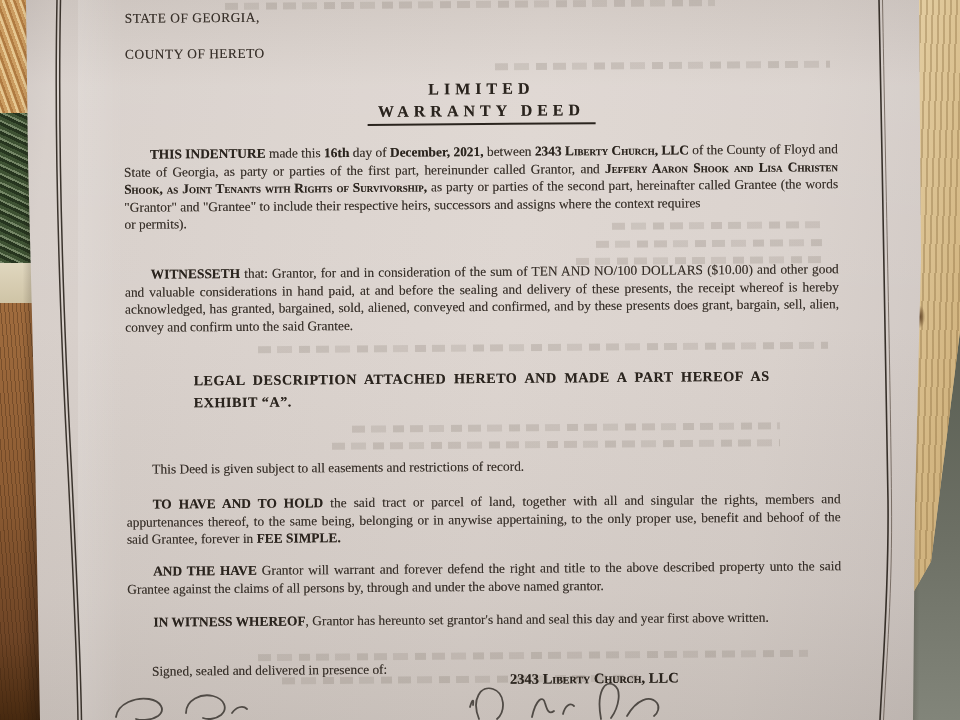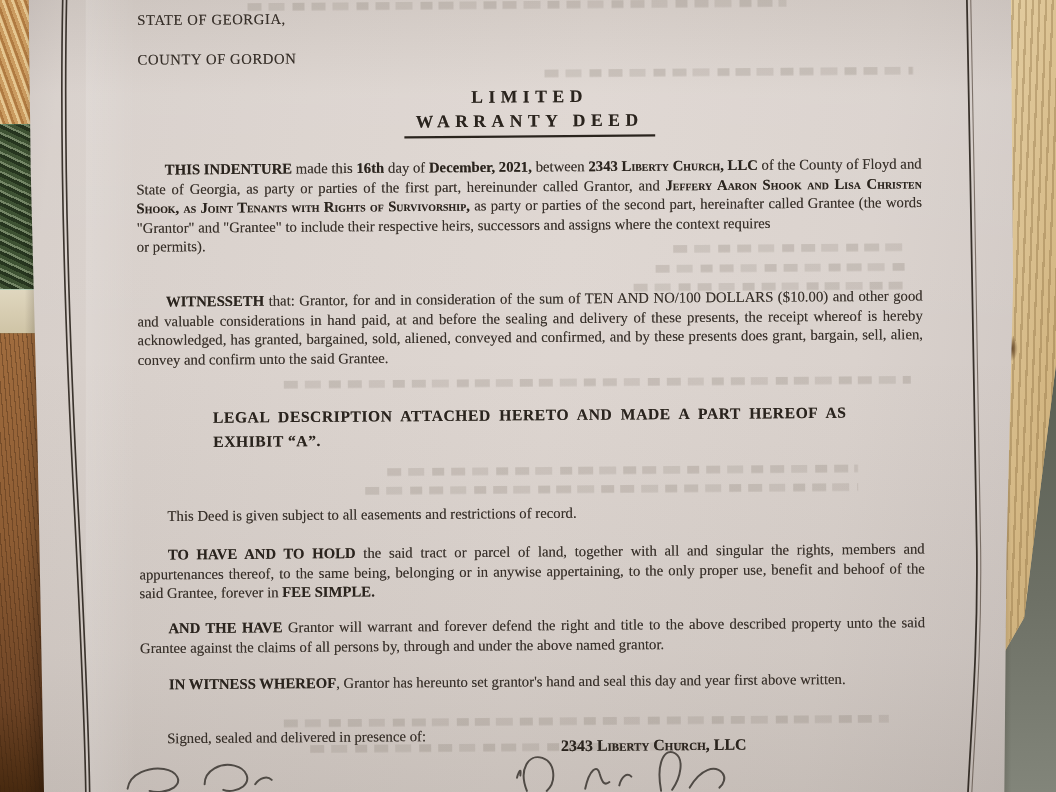--- a/index.html
+++ b/index.html
@@ -87,21 +87,21 @@
   <div class="ghost" style="top:240px;left:596px;width:228px;"></div>
   <div class="ghost" style="top:257px;left:576px;width:248px;"></div>
   <div class="ghost" style="top:344px;left:258px;width:570px;"></div>
   <div class="ghost" style="top:424px;left:352px;width:428px;"></div>
   <div class="ghost" style="top:441px;left:332px;width:448px;"></div>
   <div class="ghost" style="top:652px;left:258px;width:550px;"></div>
   <div class="ghost" style="top:676px;left:282px;width:356px;"></div>
 
   <div class="text-layer">
     <div class="tb caps-line" style="top:7px;left:2px;">STATE OF GEORGIA,</div>
-    <div class="tb caps-line" style="top:43px;left:2px;">COUNTY OF GORDON</div>
+    <div class="tb caps-line" style="top:43px;left:2px;">COUNTY OF HERETO</div>
 
     <div class="tb deed-title" style="top:78px;">
       <div>LIMITED</div>
       <div><span class="l2">WARRANTY DEED</span></div>
     </div>
 
     <div class="tb para" style="top:143px;"><span class="seg-b">THIS INDENTURE</span><span class="seg-r"> made this </span><span class="seg-b">16th</span><span class="seg-r"> day of </span><span class="seg-b">December, 2021,</span><span class="seg-r"> between </span><span class="seg-sc">2343 Liberty Church, LLC</span><span class="seg-r">  of the County of Floyd and State of Georgia, as party or parties of the first part, hereinunder called Grantor, and </span><span class="seg-sc">Jeffery Aaron Shook and Lisa Christen Shook, as Joint Tenants with Rights of Survivorship,</span><span class="seg-r">  as party or parties of the second part, hereinafter called Grantee (the words "Grantor" and "Grantee" to include their respective heirs, successors and assigns where the context requires</span><br><span class="seg-r">or permits).</span></div>
     <div class="tb para" style="top:263px;"><span class="seg-b">WITNESSETH</span><span class="seg-r"> that: Grantor, for and in consideration of the sum of TEN AND NO/100 DOLLARS ($10.00) and other good and valuable considerations in hand paid, at and before the sealing and delivery of these presents, the receipt whereof is hereby acknowledged, has granted, bargained, sold, aliened, conveyed and confirmed, and by these presents does grant, bargain, sell, alien, convey and confirm unto the said Grantee.</span></div>
 
     <div class="tb legal-desc" style="top:367px;left:68px;width:576px;">LEGAL DESCRIPTION ATTACHED HERETO AND MADE A PART HEREOF AS EXHIBIT “A”.</div>

